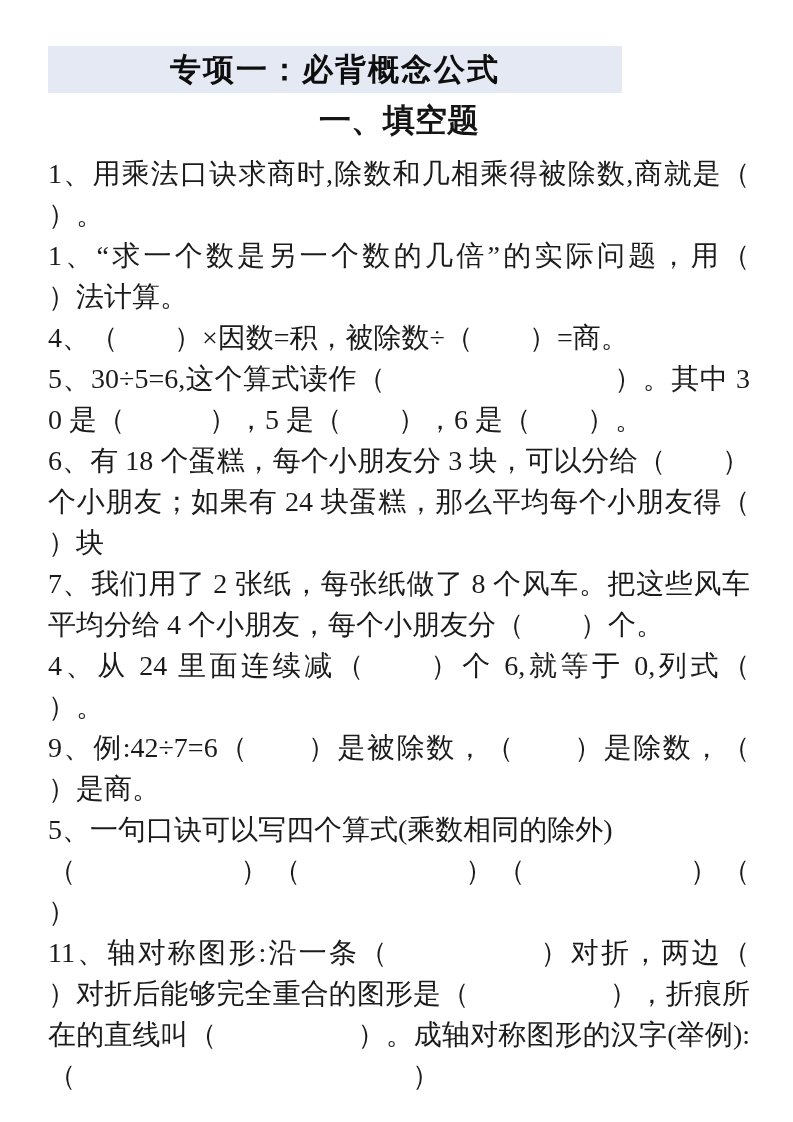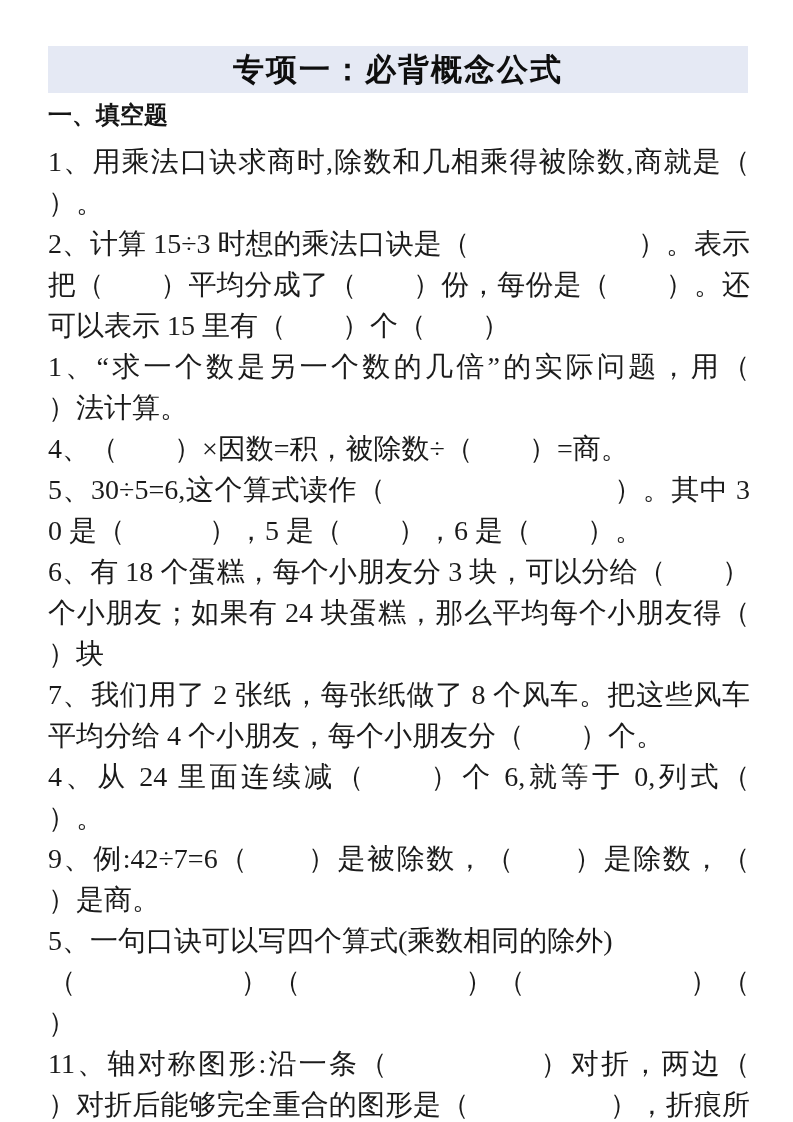--- a/index.html
+++ b/index.html
@@ -13,21 +13,21 @@
     height: 1122px;
     background: #ffffff;
     overflow: hidden;
     font-family: "Liberation Serif", "DejaVu Serif", serif;
     color: #1b1b1b;
   }
   .title-bar {
     position: absolute;
     left: 48px;
     top: 46px;
-    width: 700px;
+    width: 574px;
     height: 47px;
     background: #e5e9f4;
     display: flex;
     align-items: center;
     justify-content: center;
   }
   .title-bar h1 {
     margin: 0;
     font-size: 31px;
     font-weight: 700;
@@ -36,23 +36,24 @@
   }
   .content {
     position: absolute;
     left: 48px;
     top: 99px;
     width: 702px;
   }
   .section-heading {
     margin: 0 0 10px 0;
     font-family: "Liberation Sans", "DejaVu Sans", sans-serif;
-    font-size: 24px;
+    font-size: 32px;
     font-weight: 700;
     color: #151515;
+    text-align: center;
   }
   .questions p {
     margin: 0;
     font-size: 28px;
     line-height: 41px;
     text-align: justify;
     text-justify: inter-ideograph;
     word-break: break-all;
   }
   .footer {
@@ -73,21 +74,20 @@
 
   <div class="title-bar">
     <h1>专项一：必背概念公式</h1>
   </div>
 
   <div class="content">
     <h2 class="section-heading">一、填空题</h2>
 
     <div class="questions">
       <p>1、用乘法口诀求商时,除数和几相乘得被除数,商就是（　　）。</p>
-      <p>2、计算 15÷3 时想的乘法口诀是（　　　　　　）。表示把（　　）平均分成了（　　）份，每份是（　　）。还可以表示 15 里有（　　）个（　　）</p>
       <p>1、“求一个数是另一个数的几倍”的实际问题，用（　　）法计算。</p>
       <p>4、（　　）×因数=积，被除数÷（　　）=商。</p>
       <p>5、30÷5=6,这个算式读作（　　　　　　　　）。其中 30 是（　　　），5 是（　　），6 是（　　）。</p>
       <p>6、有 18 个蛋糕，每个小朋友分 3 块，可以分给（　　）个小朋友；如果有 24 块蛋糕，那么平均每个小朋友得（　　）块</p>
       <p>7、我们用了 2 张纸，每张纸做了 8 个风车。把这些风车平均分给 4 个小朋友，每个小朋友分（　　）个。</p>
       <p>4、从 24 里面连续减（　　）个 6,就等于 0,列式（　　　　　　　　　）。</p>
       <p>9、例:42÷7=6（　　）是被除数，（　　）是除数，（　　）是商。</p>
       <p>5、一句口诀可以写四个算式(乘数相同的除外)</p>
       <p>（　　　　　）（　　　　　）（　　　　　）（　　　　　）</p>
       <p>11、轴对称图形:沿一条（　　　　　）对折，两边（　　　　　）对折后能够完全重合的图形是（　　　　　），折痕所在的直线叫（　　　　　）。成轴对称图形的汉字(举例):（　　　　　　　　　　　　）</p>

